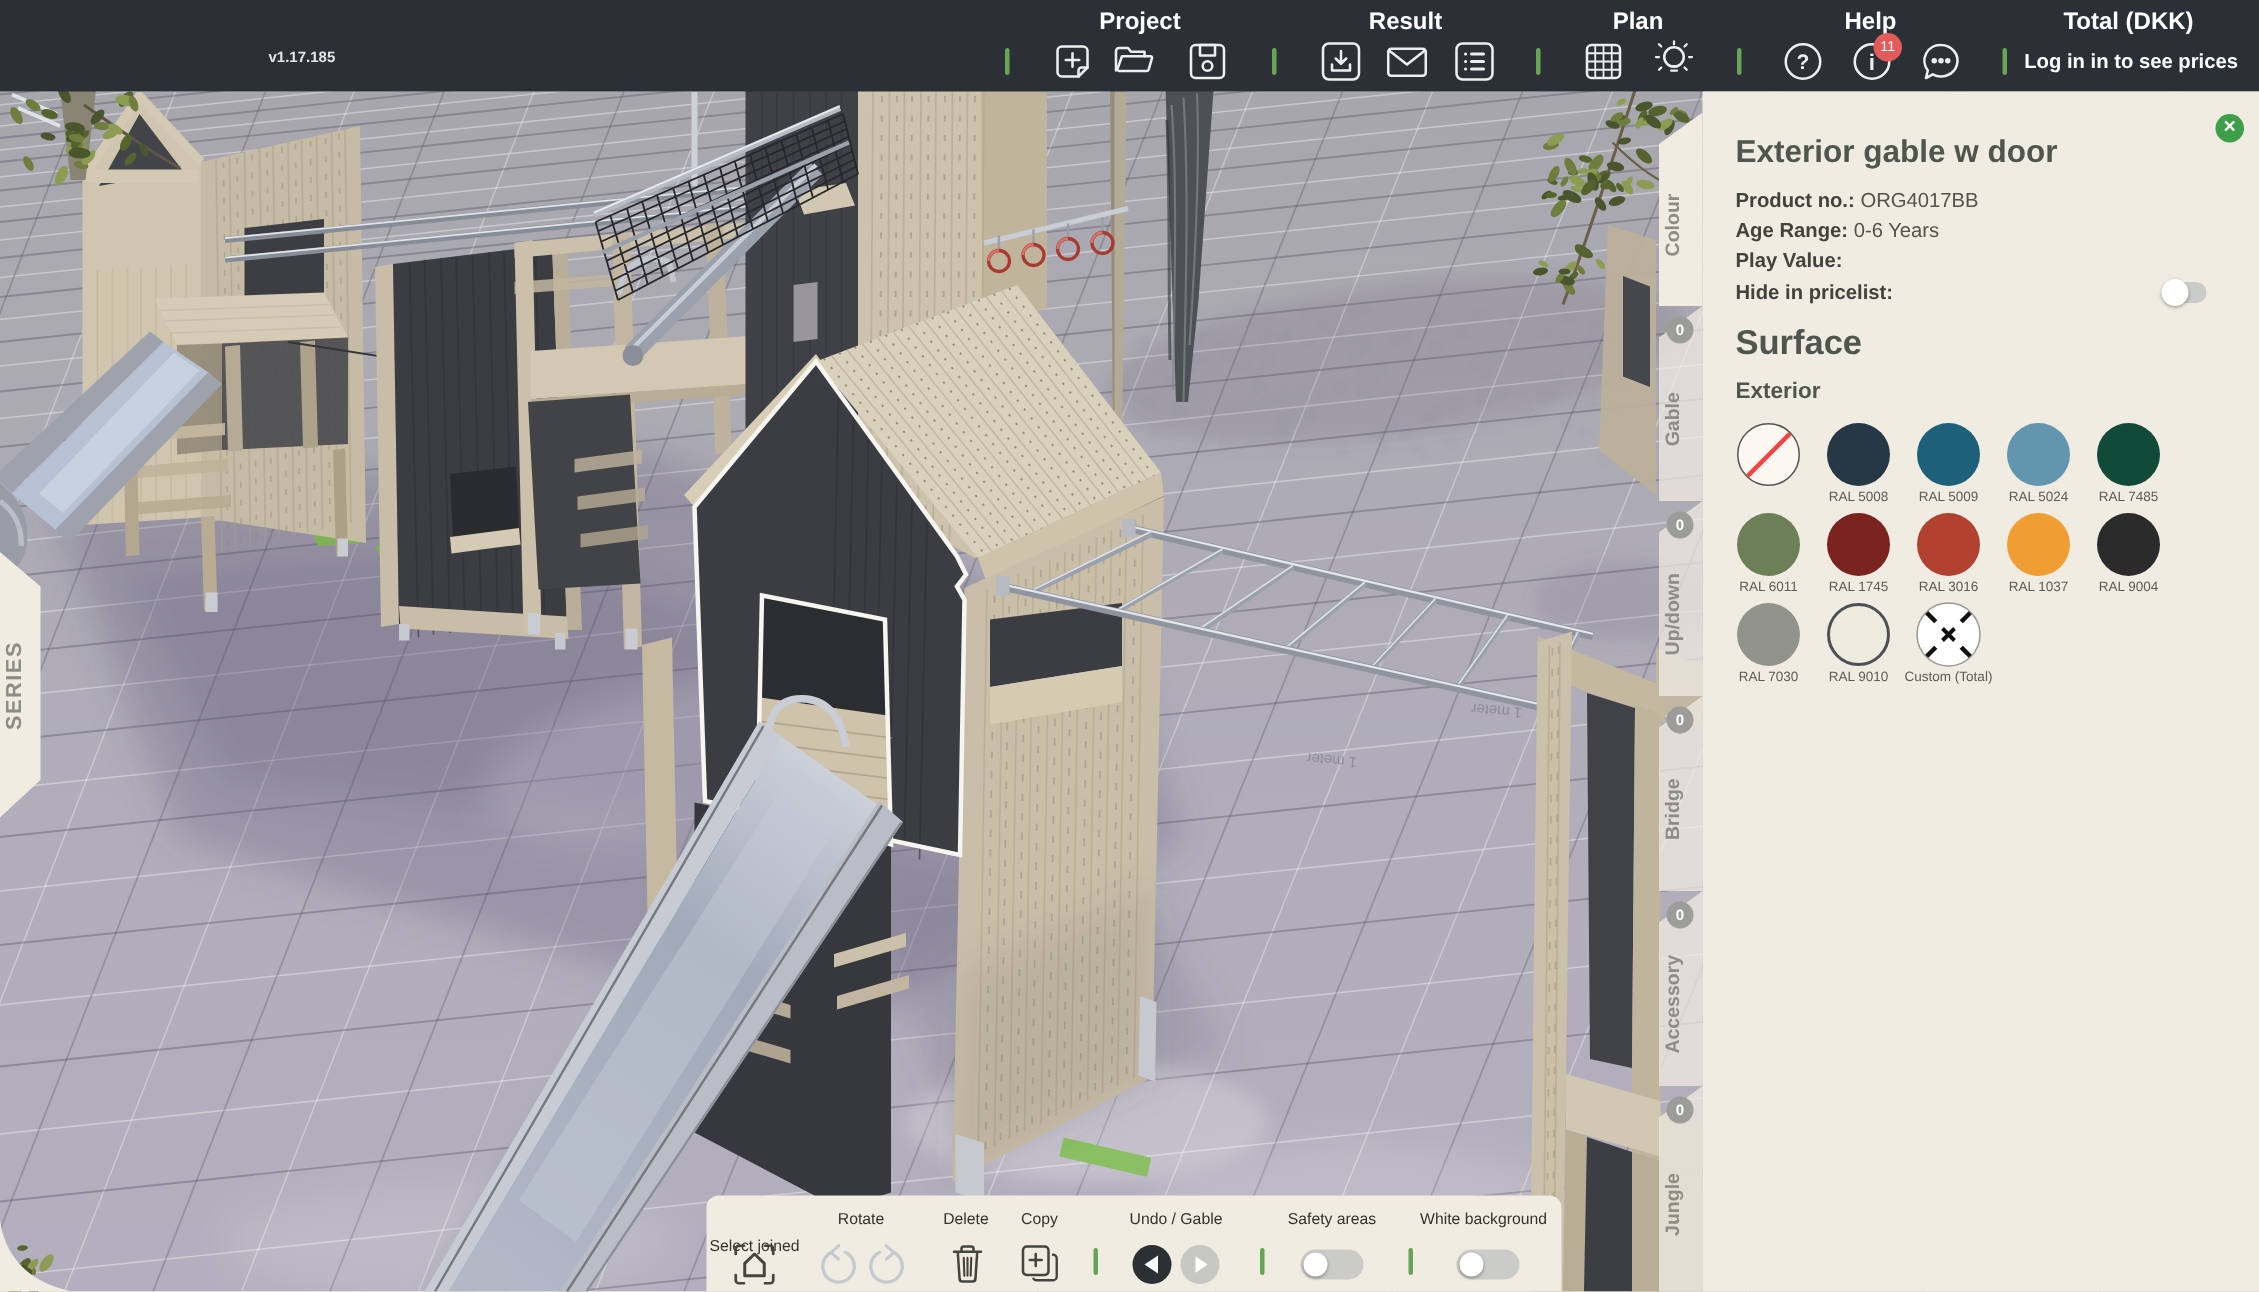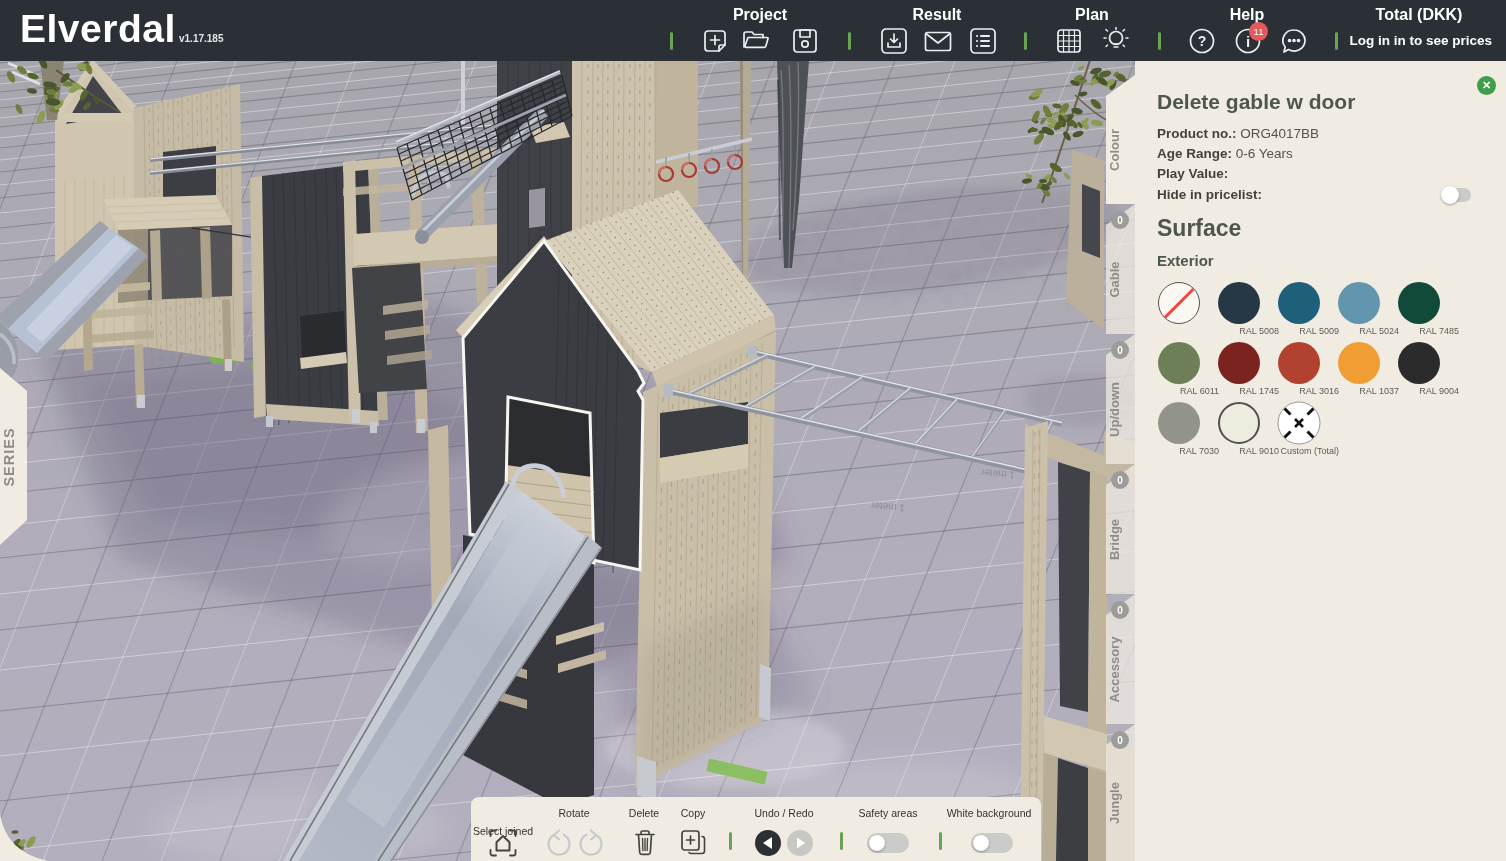--- a/index.html
+++ b/index.html
@@ -14,21 +14,21 @@
 #login{position:absolute;right:14px;top:33px;color:#fff;font-size:13.5px;font-weight:700}
 #badge11{position:absolute;left:1249px;top:22px;width:19px;height:19px;border-radius:50%;background:#e15b5b;color:#fff;font-size:9.5px;font-weight:400;text-align:center;line-height:19px}
 #panel{position:absolute;left:1135px;top:61px;width:371px;height:800px;background:#f1ece2}
 #closebtn{position:absolute;left:1477px;top:76px;width:19px;height:19px;border-radius:50%;background:#3f9e4a;color:#fff;font-size:11px;font-weight:700;text-align:center;line-height:18px}
 #ptitle{position:absolute;left:1157px;top:90px;font-size:21px;font-weight:700;color:#4e564e}
 .pinfo{position:absolute;left:1157px;font-size:13.5px;color:#43433e;font-weight:700}
 .pinfo span{font-weight:400;color:#56524a}
 #surface{position:absolute;left:1157px;top:215px;font-size:23px;font-weight:700;color:#4e564e}
 #exterior{position:absolute;left:1157px;top:252px;font-size:15px;font-weight:700;color:#4e564e}
 .sw{position:absolute;width:42px;height:42px;border-radius:50%}
-.swl{position:absolute;width:80px;text-align:right;font-size:9px;color:#5b5b56}
+.swl{position:absolute;width:80px;text-align:center;font-size:9px;color:#5b5b56}
 .tog{position:absolute;background:#cbcbc9;border-radius:10px}
 .knob{position:absolute;background:#fff;border-radius:50%;box-shadow:0 1px 2.5px rgba(0,0,0,0.35)}
 #toolbar{position:absolute;left:471px;top:797px;width:570px;height:64px;background:#f1ece2;border-radius:8px 8px 0 0}
 .tlabel{position:absolute;top:10px;font-size:10.5px;color:#33332e;transform:translateX(-50%)}
 #seriestab{position:absolute;left:0;top:368px}
 #tabstrip{position:absolute;left:1104px;top:60px}
 </style></head><body>
 <div id="app">
     <svg id="scene" width="1506" height="861" viewBox="0 0 1506 861">
       <defs>
@@ -345,21 +345,20 @@
       <ellipse cx="16" cy="844" rx="6.3" ry="3.1" fill="#55632e" transform="rotate(-51 16 844)"></ellipse>
       <ellipse cx="14" cy="845" rx="3.5" ry="1.8" fill="#8d9c53" transform="rotate(52 14 845)"></ellipse>
       <ellipse cx="17" cy="849" rx="6.9" ry="3.5" fill="#49552c" transform="rotate(52 17 849)"></ellipse>
       <ellipse cx="10" cy="861" rx="5.4" ry="2.7" fill="#6f7d3e" transform="rotate(25 10 861)"></ellipse>
       <ellipse cx="22" cy="860" rx="5.9" ry="3.0" fill="#55632e" transform="rotate(65 22 860)"></ellipse>
       <ellipse cx="22" cy="843" rx="4.8" ry="2.4" fill="#8d9c53" transform="rotate(-47 22 843)"></ellipse>
       <ellipse cx="17" cy="847" rx="4.6" ry="2.3" fill="#49552c" transform="rotate(14 17 847)"></ellipse>
       <path d="M0,814 Q6,852 48,861 L0,861 Z" fill="#f1ece2"></path>
     </svg>
     <div id="topbar">
-      <div id="logo">Elverdal</div>
       <div id="ver">v1.17.185</div>
       <div class="blabel" style="left:760px">Project</div>
       <div class="blabel" style="left:937px">Result</div>
       <div class="blabel" style="left:1092px">Plan</div>
       <div class="blabel" style="left:1247px">Help</div>
       <div class="blabel" style="left:1419px">Total (DKK)</div>
       <div class="gdiv" style="left:670px"></div>
       <div class="gdiv" style="left:848px"></div>
       <div class="gdiv" style="left:1024px"></div>
       <div class="gdiv" style="left:1158px"></div>
@@ -438,21 +437,21 @@
       <text x="16" y="293.5" text-anchor="middle" font-size="10" font-weight="700" fill="#fff">0</text>
       <circle cx="16" cy="420" r="9" fill="#9c9c98"></circle>
       <text x="16" y="423.5" text-anchor="middle" font-size="10" font-weight="700" fill="#fff">0</text>
       <circle cx="16" cy="550" r="9" fill="#9c9c98"></circle>
       <text x="16" y="553.5" text-anchor="middle" font-size="10" font-weight="700" fill="#fff">0</text>
       <circle cx="16" cy="680" r="9" fill="#9c9c98"></circle>
       <text x="16" y="683.5" text-anchor="middle" font-size="10" font-weight="700" fill="#fff">0</text>
     </svg>
     <div id="panel"></div>
     <div id="closebtn">✕</div>
-    <div id="ptitle">Delete gable w door</div>
+    <div id="ptitle">Exterior gable w door</div>
     <div class="pinfo" style="top:126px">Product no.: <span>ORG4017BB</span></div>
     <div class="pinfo" style="top:146px">Age Range: <span>0-6 Years</span></div>
     <div class="pinfo" style="top:166px">Play Value: <span></span></div>
     <div class="pinfo" style="top:187px">Hide in pricelist: <span></span></div>
     <div class="tog" style="left:1443px;top:188px;width:28px;height:14px"></div>
     <div class="knob" style="left:1441px;top:186px;width:18px;height:18px"></div>
     <div id="surface">Surface</div>
     <div id="exterior">Exterior</div>
     <div class="sw" style="left:1158px;top:282px;background:#fbf7f1;border:1px solid #555;overflow:hidden">
       <div style="position:absolute;left:-8px;top:19px;width:56px;height:3.2px;background:#f24444;transform:rotate(-45deg)"></div>
@@ -483,21 +482,21 @@
       <circle cx="23" cy="23" r="21" fill="#fff" stroke="#9a9a94" stroke-width="1"></circle>
       <path d="M8.5,8.5 l6,6 M37.5,8.5 l-6,6 M37.5,37.5 l-6,-6 M8.5,37.5 l6,-6" stroke="#111" stroke-width="3" fill="none"></path>
       <path d="M19,19 l8,8 M27,19 l-8,8" stroke="#111" stroke-width="2.6"></path>
     </svg>
     <div class="swl" style="left:1259px;top:446px">Custom (Total)</div>
     <div id="toolbar"></div>
     <div class="tlabel" style="left:503px;top:825px">Select joined</div>
     <div class="tlabel" style="left:574px;top:807px">Rotate</div>
     <div class="tlabel" style="left:644px;top:807px">Delete</div>
     <div class="tlabel" style="left:693px;top:807px">Copy</div>
-    <div class="tlabel" style="left:784px;top:807px">Undo / Redo</div>
+    <div class="tlabel" style="left:784px;top:807px">Undo / Gable</div>
     <div class="tlabel" style="left:888px;top:807px">Safety areas</div>
     <div class="tlabel" style="left:989px;top:807px">White background</div>
     <svg class="abs" style="left:489px;top:829px" width="28" height="28" viewBox="0 0 28 28" fill="none" stroke="#45453f" stroke-width="1.7" stroke-linecap="round" stroke-linejoin="round">
       <path d="M1.5,7 V3.5 a2,2 0 0 1 2,-2 H7 M21,1.5 h3.5 a2,2 0 0 1 2,2 V7 M26.5,21 v3.5 a2,2 0 0 1 -2,2 H21 M7,26.5 H3.5 a2,2 0 0 1 -2,-2 V21" stroke-width="1.8"></path>
       <path d="M7.5,13.2 L14,7 L20.5,13.2 V21.5 h-13 Z" stroke-width="2"></path>
     </svg>
     <svg class="abs" style="left:545px;top:829px" width="28" height="28" viewBox="0 0 28 28" fill="none" stroke="#45453f" stroke-width="1.7" stroke-linecap="round" stroke-linejoin="round">
       <path d="M18.6,5.8 A10.5,10.5 0 1 1 9.4,5.8" stroke="#c4cacf" stroke-width="2.2"></path>
       <path d="M14.2,1.4 L9.0,6.0 L14.0,10.4" stroke="#c4cacf" stroke-width="2"></path>
     </svg>

